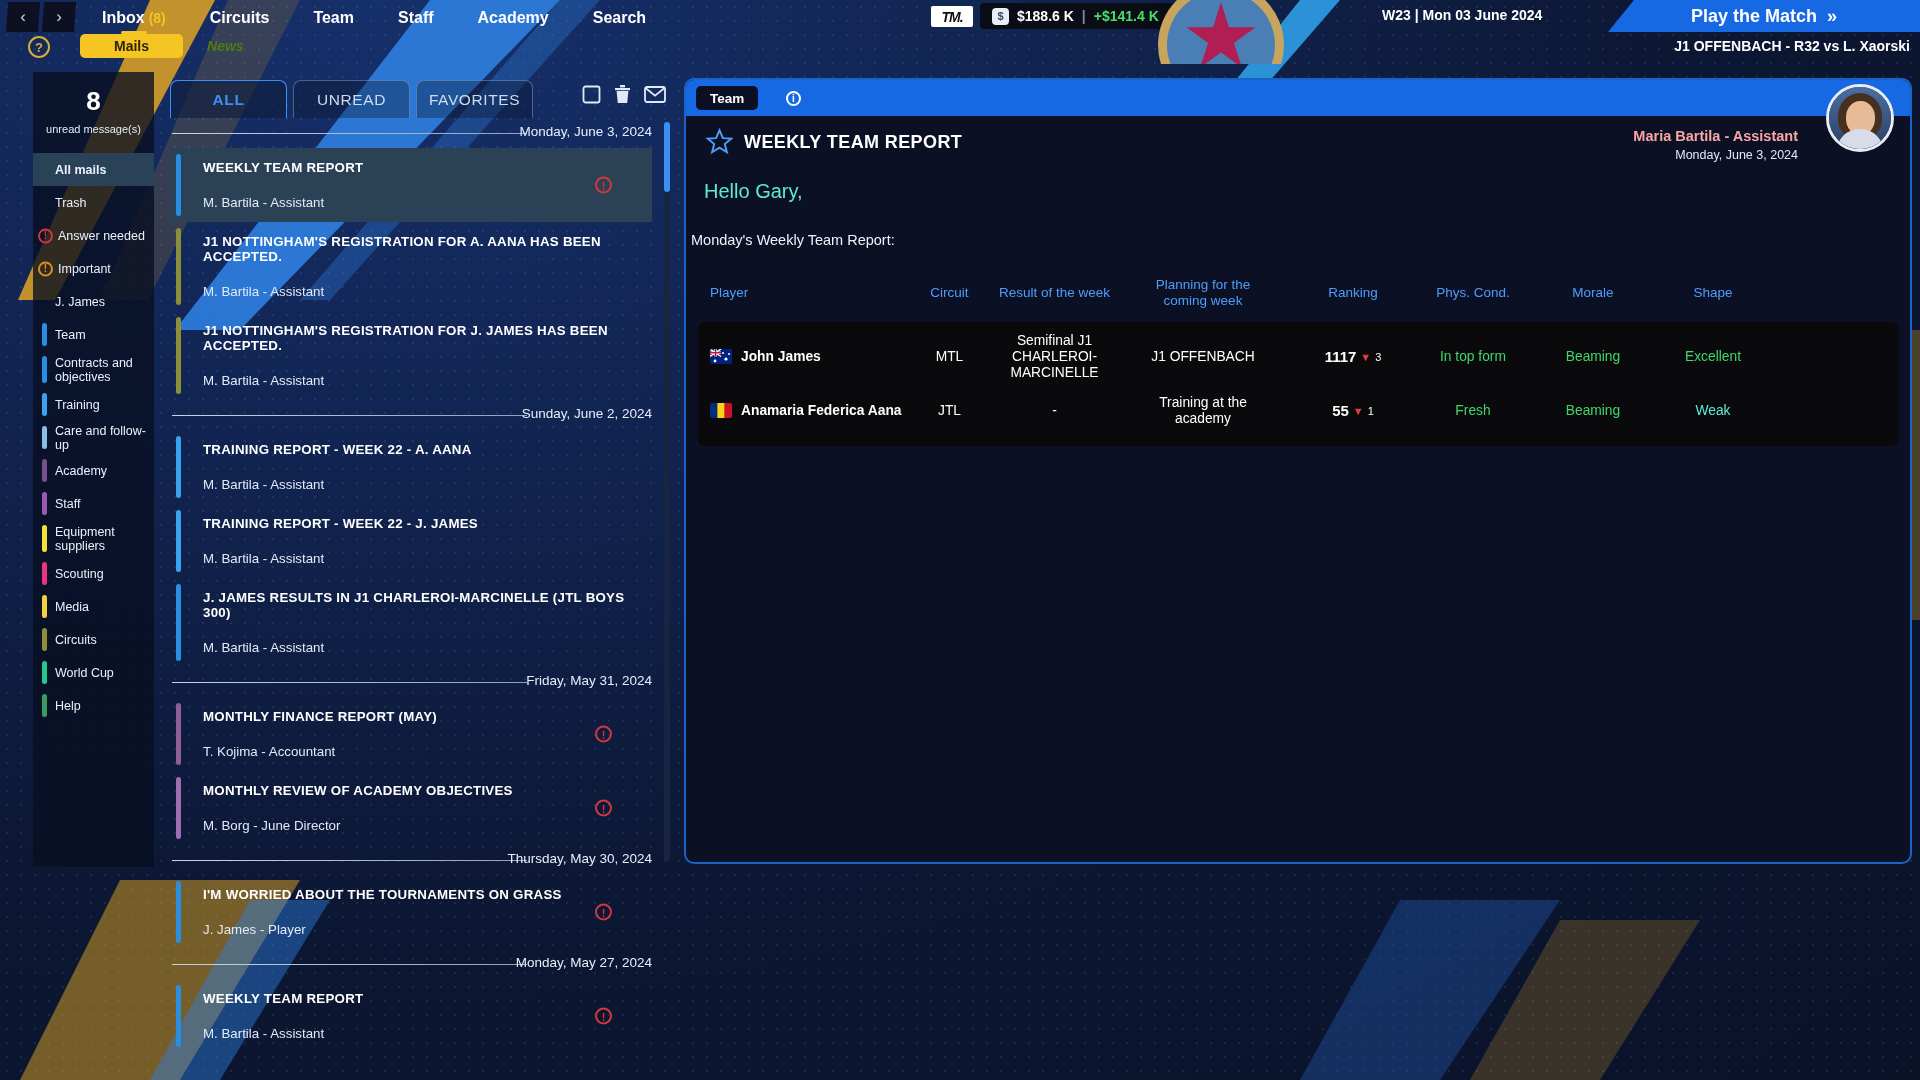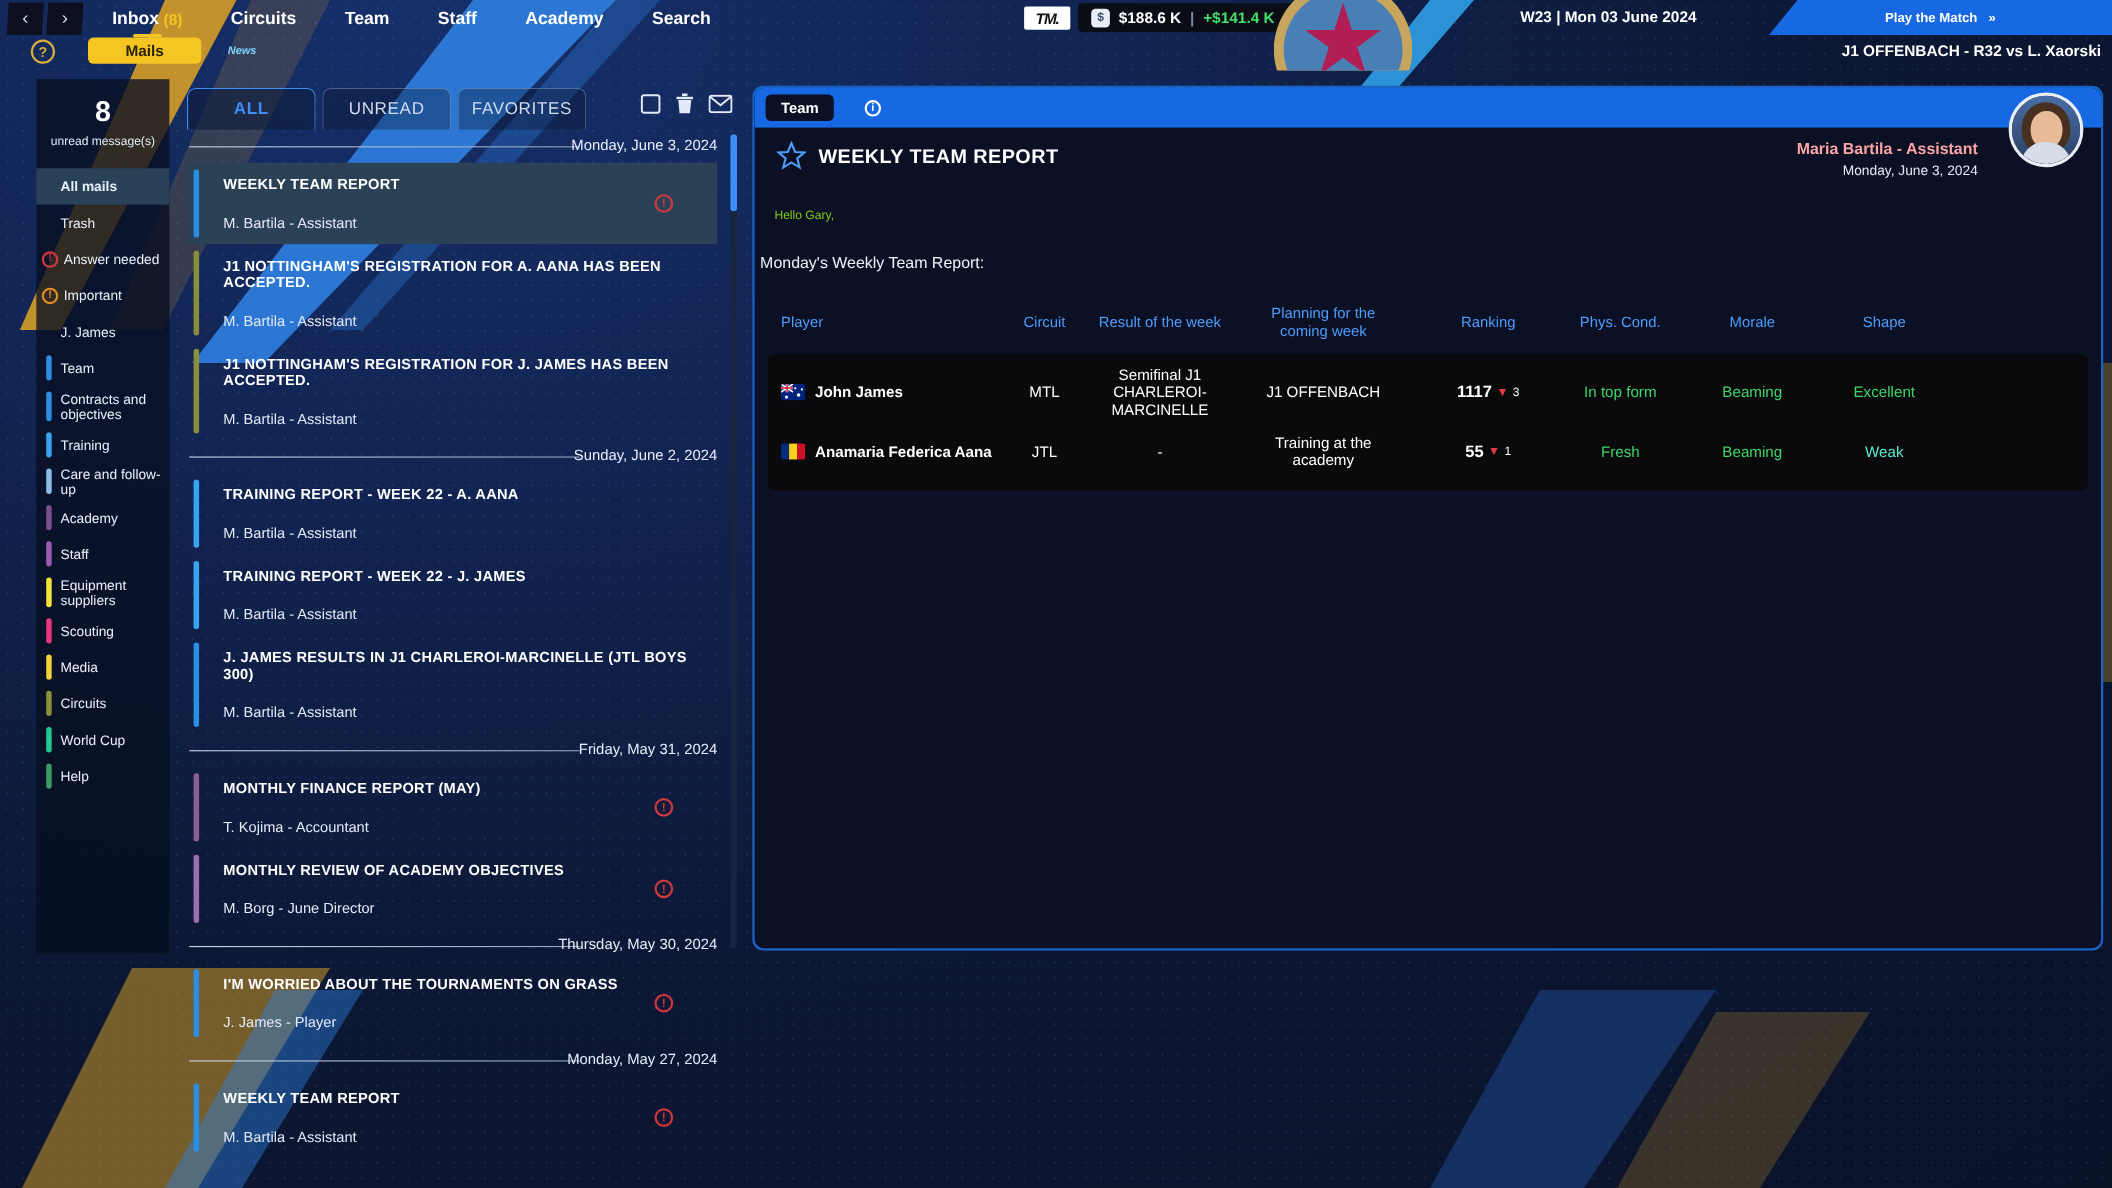--- a/index.html
+++ b/index.html
@@ -35,21 +35,21 @@
   .mainnav > div { color:#ffffff; font-size:16px; font-weight:bold; padding:0 22px; height:36px;
     display:flex; align-items:center; cursor:pointer; white-space:nowrap; }
   .mainnav .active { position:relative; }
   .mainnav .active::after { content:""; position:absolute; left:50%; transform:translateX(-50%);
     bottom:2px; width:26px; height:3px; background:#f5c524; border-radius:2px; }
   .badge-count { color:#f5c524; font-size:14px; margin-left:4px; font-weight:bold; }
 
   .subnav { position:absolute; left:80px; top:33px; display:flex; align-items:center; gap:8px; height:26px;}
   .pill { background:#f5c524; color:#2b2405; font-weight:bold; font-size:14px;
     border-radius:5px; padding:4px 34px; cursor:pointer; }
-  .subitem { color:#7dd3fc; font-weight:bold; font-size:10px; padding:0 16px; cursor:pointer;font-style:italic; }
+  .subitem { color:#4d7c0f; font-weight:bold; font-size:14px; padding:0 16px; cursor:pointer;font-style:italic; }
 
   .tm-logo { position:absolute; left:931px; top:6px; width:42px; height:21px; background:#ffffff;
     border-radius:2px; display:flex; align-items:center; justify-content:center;
     font-style:italic; font-weight:bold; font-size:14px; color:#111; letter-spacing:-1px; }
 
   .money { position:absolute; left:980px; top:3px; height:26px; background:#0a0c16;
     border-radius:4px; display:flex; align-items:center; padding:0 12px; gap:8px; font-size:14px; font-weight:bold;}
   .coin { width:17px; height:17px; background:#e8edf6; border-radius:4px;
     display:flex;align-items:center;justify-content:center; font-size:11px; color:#3a4a66; font-weight:bold;}
   .m-total { color:#ffffff; }
@@ -63,21 +63,21 @@
   .emblem .inner { position:absolute; left:9px; top:9px; width:108px; height:108px; border-radius:50%;
     background:#4a7fb5; }
   .star { position:absolute; left:27px; top:20px; width:72px; height:72px; background:#b01e54;
     clip-path: polygon(50% 0%, 61% 35%, 98% 35%, 68% 57%, 79% 91%, 50% 70%, 21% 91%, 32% 57%, 2% 35%, 39% 35%); }
 
   .weekdate { position:absolute; left:1382px; top:7px; color:#ffffff; font-size:14px; font-weight:bold; }
 
   .playmatch { position:absolute; left:1608px; top:0px; width:312px; height:32px; background:#1668e3;
     clip-path: polygon(26px 0, 100% 0, 100% 100%, 0 100%);
     display:flex; align-items:center; justify-content:center; gap:10px; cursor:pointer; }
-  .playmatch span { color:#fff; font-size:12px; font-weight:bold; }
+  .playmatch span { color:#fff; font-size:18px; font-weight:bold; }
   .matchinfo { position:absolute; right:10px; top:38px; color:#ffffff; font-size:14px; font-weight:bold; }
 
   
   .sidebar { position:absolute; left:33px; top:72px; width:121px; height:795px; background:rgba(8,14,32,.78); }
   .unread-num { text-align:center; color:#fff; font-size:26px; font-weight:bold; margin-top:14px; }
   .unread-lbl { text-align:center; color:#e4ecfa; font-size:11px; margin-top:6px; }
   .sb-list { margin-top:18px; }
   .sb-item { position:relative; height:33px; display:flex; align-items:center;
     padding-left:22px; color:#eaf0fb; font-size:12.5px; cursor:pointer; line-height:1.12; }
   .sb-item.two { height:37px; }
@@ -132,21 +132,21 @@
   .av-hair { position:absolute; left:9px; top:6px; width:44px; height:46px; border-radius:50% 50% 42% 42%; background:#47301f; }
   .av-face { position:absolute; left:17px; top:14px; width:29px; height:34px; border-radius:48%; background:#e7bb97; }
   .av-body { position:absolute; left:8px; bottom:-6px; width:46px; height:26px; border-radius:22px 22px 0 0; background:#d6dce8; }
 
   .star-ic { position:absolute; left:20px; top:48px; width:27px; height:27px; }
   .rtitle { position:absolute; left:58px; top:52px; color:#ffffff; font-size:18px; font-weight:bold; letter-spacing:.4px; }
   .sender { position:absolute; right:112px; top:48px; text-align:right; }
   .sender .nm { color:#fca5a5; font-size:14.5px; font-weight:bold; }
   .sender .dt { color:#e2e9f6; font-size:12.5px; margin-top:4px; }
 
-  .greet { position:absolute; left:18px; top:110px; color:#84cc16; font-size:11px; }
+  .greet { position:absolute; left:18px; top:100px; color:#5eead4; font-size:20px; }
   .intro { position:absolute; left:5px; top:152px; color:#eef3fb; font-size:14.5px; }
 
   .tbl { position:absolute; left:12px; top:190px; width:1200px; }
   .thead { display:flex; color:#4f9dfb; font-size:13.5px; height:46px; align-items:center; }
   .thead > div { text-align:center; line-height:1.18; }
   .tbody { margin-top:6px; background:#0a0a0c; border-radius:6px; padding:8px 0; }
   .trow { display:flex; align-items:center; height:54px; color:#ffffff; font-size:13.8px; }
   .trow > div { text-align:center; line-height:1.18; }
   .c-player { width:205px; display:flex !important; align-items:center; gap:9px; padding-left:12px; text-align:left !important; }
   .c-circuit { width:93px; }

